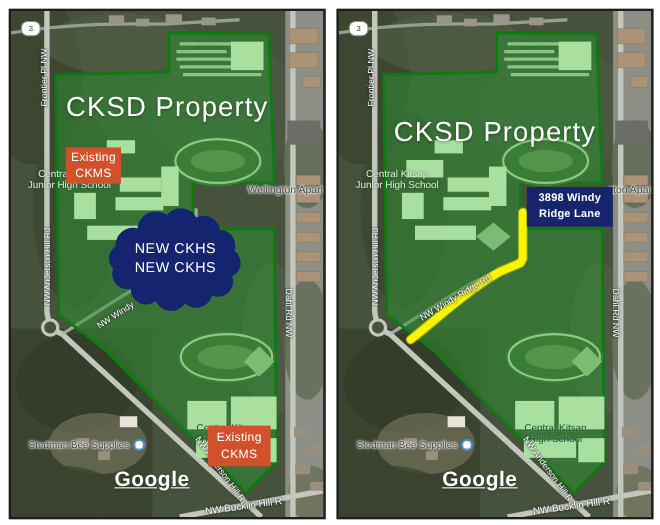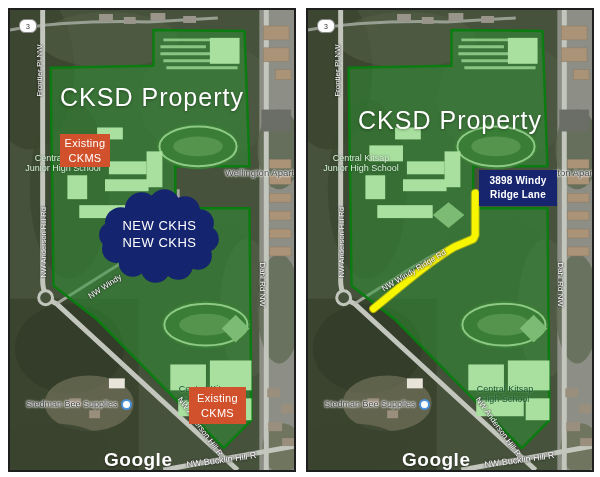--- a/index.html
+++ b/index.html
@@ -42,21 +42,21 @@
   .jhs{left:10px;top:143px;width:86px;}
   .welly-l{left:215px;top:158px;font-size:9.5px;}
   .welly-r{left:244px;top:158px;font-size:9.5px;}
   .frontier{left:-8px;top:56px;width:76px;text-align:center;}
   .westrd{left:-6px;top:228px;width:80px;text-align:center;font-size:7.5px;}
   .dahl{left:218px;top:270px;width:68px;text-align:center;}
   .stedman{left:16px;top:375px;width:96px;margin-top:14px;}
   .hs{left:158px;top:374px;width:78px;z-index:2;}
   .anderson{left:142px;top:412px;width:96px;transform:rotate(54deg);text-align:center;}
   .bucklin{left:176px;top:442px;width:112px;transform:rotate(-8deg);font-size:9px;}
-  .googlepos{left:94px;top:439px;}
+  .googlepos{left:94px;top:416px;text-decoration:underline;}
   .titlepos-l{left:30px;top:73px;width:224px;}
   .titlepos-r{left:30px;top:96px;width:224px;}
   .windy-l{left:58px;top:272px;width:74px;transform:rotate(-33deg);text-align:center;}
   .windy-r{left:56px;top:256px;width:100px;transform:rotate(-31deg);text-align:center;}
   .ckms{left:50px;top:124px;width:50px;height:33px;}
   .ckhs{left:179px;top:377px;width:57px;height:37px;}
   .addr{left:171px;top:160px;width:78px;height:36px;z-index:6;}
 </style>
 </head>
 <body>

